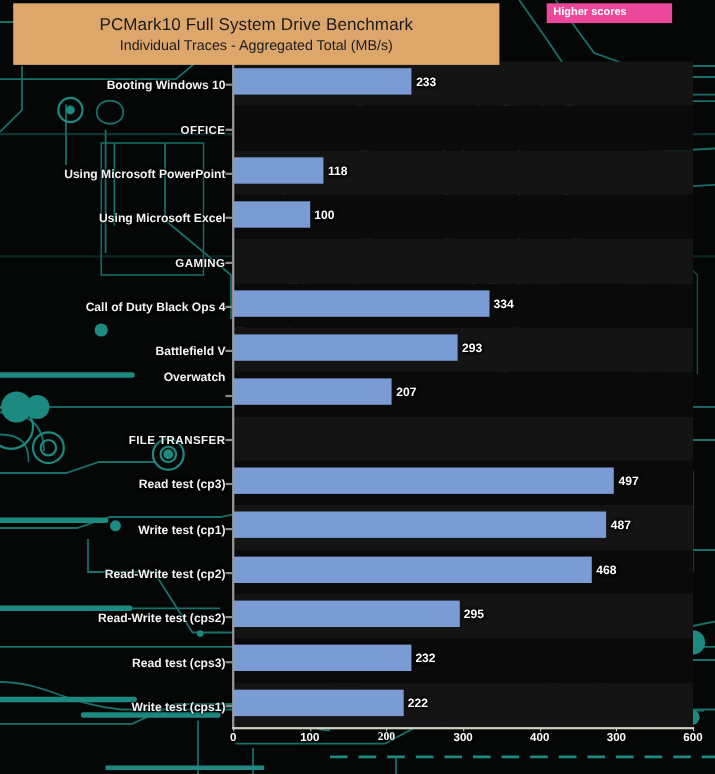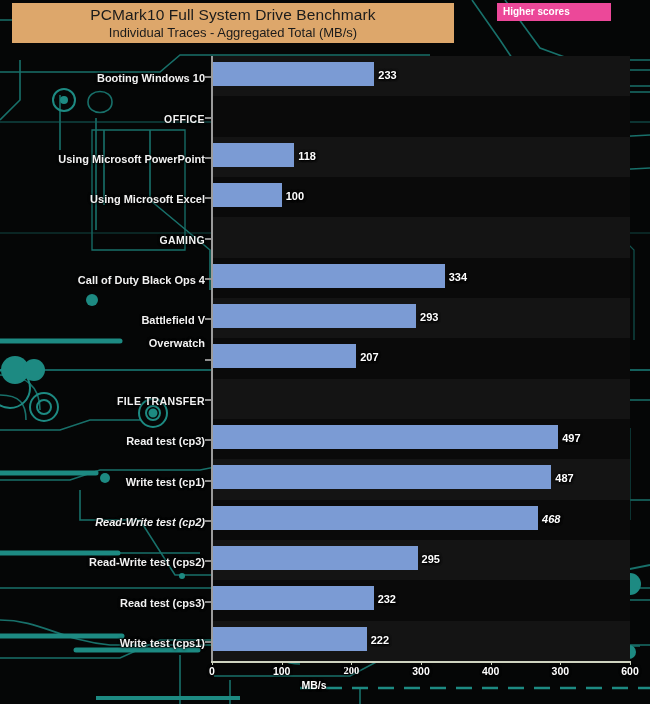--- a/index.html
+++ b/index.html
@@ -14,21 +14,21 @@
   #bg svg{display:block;}
 
   
   #bands{position:absolute;left:212px;top:56px;width:418px;height:606px;z-index:1;}
   .band{position:absolute;left:0;width:100%;}
   .band.a{background:#141414;}
   .band.b{background:#0a0a0a;}
 
   
   #banner{
-    position:absolute;left:12px;top:3px;width:442px;height:40px;
+    position:absolute;left:12px;top:3px;width:442px;height:56px;
     background:#dda76b;z-index:6;
     display:flex;flex-direction:column;align-items:center;justify-content:center;
     color:#1b1b1b;
   }
   #banner .t1{font-size:15.5px;letter-spacing:.1px;line-height:19px;white-space:nowrap;}
   #banner .t2{font-size:13px;line-height:17px;white-space:nowrap;}
 
   
   #legend{position:absolute;left:497px;top:3px;width:114px;z-index:6;}
   #legend .l1{
@@ -297,21 +297,21 @@
       <div class="row" style="top: 419px; height: 40.3333px;">
         <div class="ylabel" style="right: 445px; bottom: 12px;">Read test (cp3)</div>
         <div class="bar" style="width: 346.243px; top: 6px;"></div>
         <div class="barval" style="left: 562.243px; top: 13px;">497</div>
       </div>
       <div class="row" style="top: 459.333px; height: 40.3333px;">
         <div class="ylabel" style="right: 445px; bottom: 12px;">Write test (cp1)</div>
         <div class="bar" style="width: 339.277px; top: 6px;"></div>
         <div class="barval" style="left: 555.277px; top: 13px;">487</div>
       </div>
-      <div class="row" style="top: 499.667px; height: 40.3333px; font-style: italic;">
+      <div class="row" style="top: 499.667px; height: 40.3333px;">
         <div class="ylabel" style="right: 445px; bottom: 12px;">Read-Write test (cp2)</div>
         <div class="bar" style="width: 326.04px; top: 6px;"></div>
         <div class="barval" style="left: 542.04px; top: 13px;">468</div>
       </div>
       <div class="row" style="top: 540px; height: 40.3333px;">
         <div class="ylabel" style="right: 445px; bottom: 12px;">Read-Write test (cps2)</div>
         <div class="bar" style="width: 205.517px; top: 6px;"></div>
         <div class="barval" style="left: 421.517px; top: 13px;">295</div>
       </div>
       <div class="row" style="top: 580.333px; height: 40.3333px;">
@@ -334,21 +334,20 @@
       <div class="xtlabel" style="left: 351.333px; font-family: Liberation Serif, serif;">200</div>
       <div class="xtick" style="left: 421px;"></div>
       <div class="xtlabel" style="left: 421px;">300</div>
       <div class="xtick" style="left: 490.667px;"></div>
       <div class="xtlabel" style="left: 490.667px;">400</div>
       <div class="xtick" style="left: 560.333px;"></div>
       <div class="xtlabel" style="left: 560.333px;">300</div>
       <div class="xtick" style="left: 630px;"></div>
       <div class="xtlabel" style="left: 630px;">600</div>
     </div>
-  <div id="xaxistitle"><span>MB/s</span></div>
 <div class="ytick" style="top: 76px;"></div>
     <div class="ytick" style="top: 117px;"></div>
     <div class="ytick" style="top: 157px;"></div>
     <div class="ytick" style="top: 197px;"></div>
     <div class="ytick" style="top: 238px;"></div>
     <div class="ytick" style="top: 278px;"></div>
     <div class="ytick" style="top: 318px;"></div>
     <div class="ytick" style="top: 359px;"></div>
     <div class="ytick" style="top: 399px;"></div>
     <div class="ytick" style="top: 439px;"></div>

